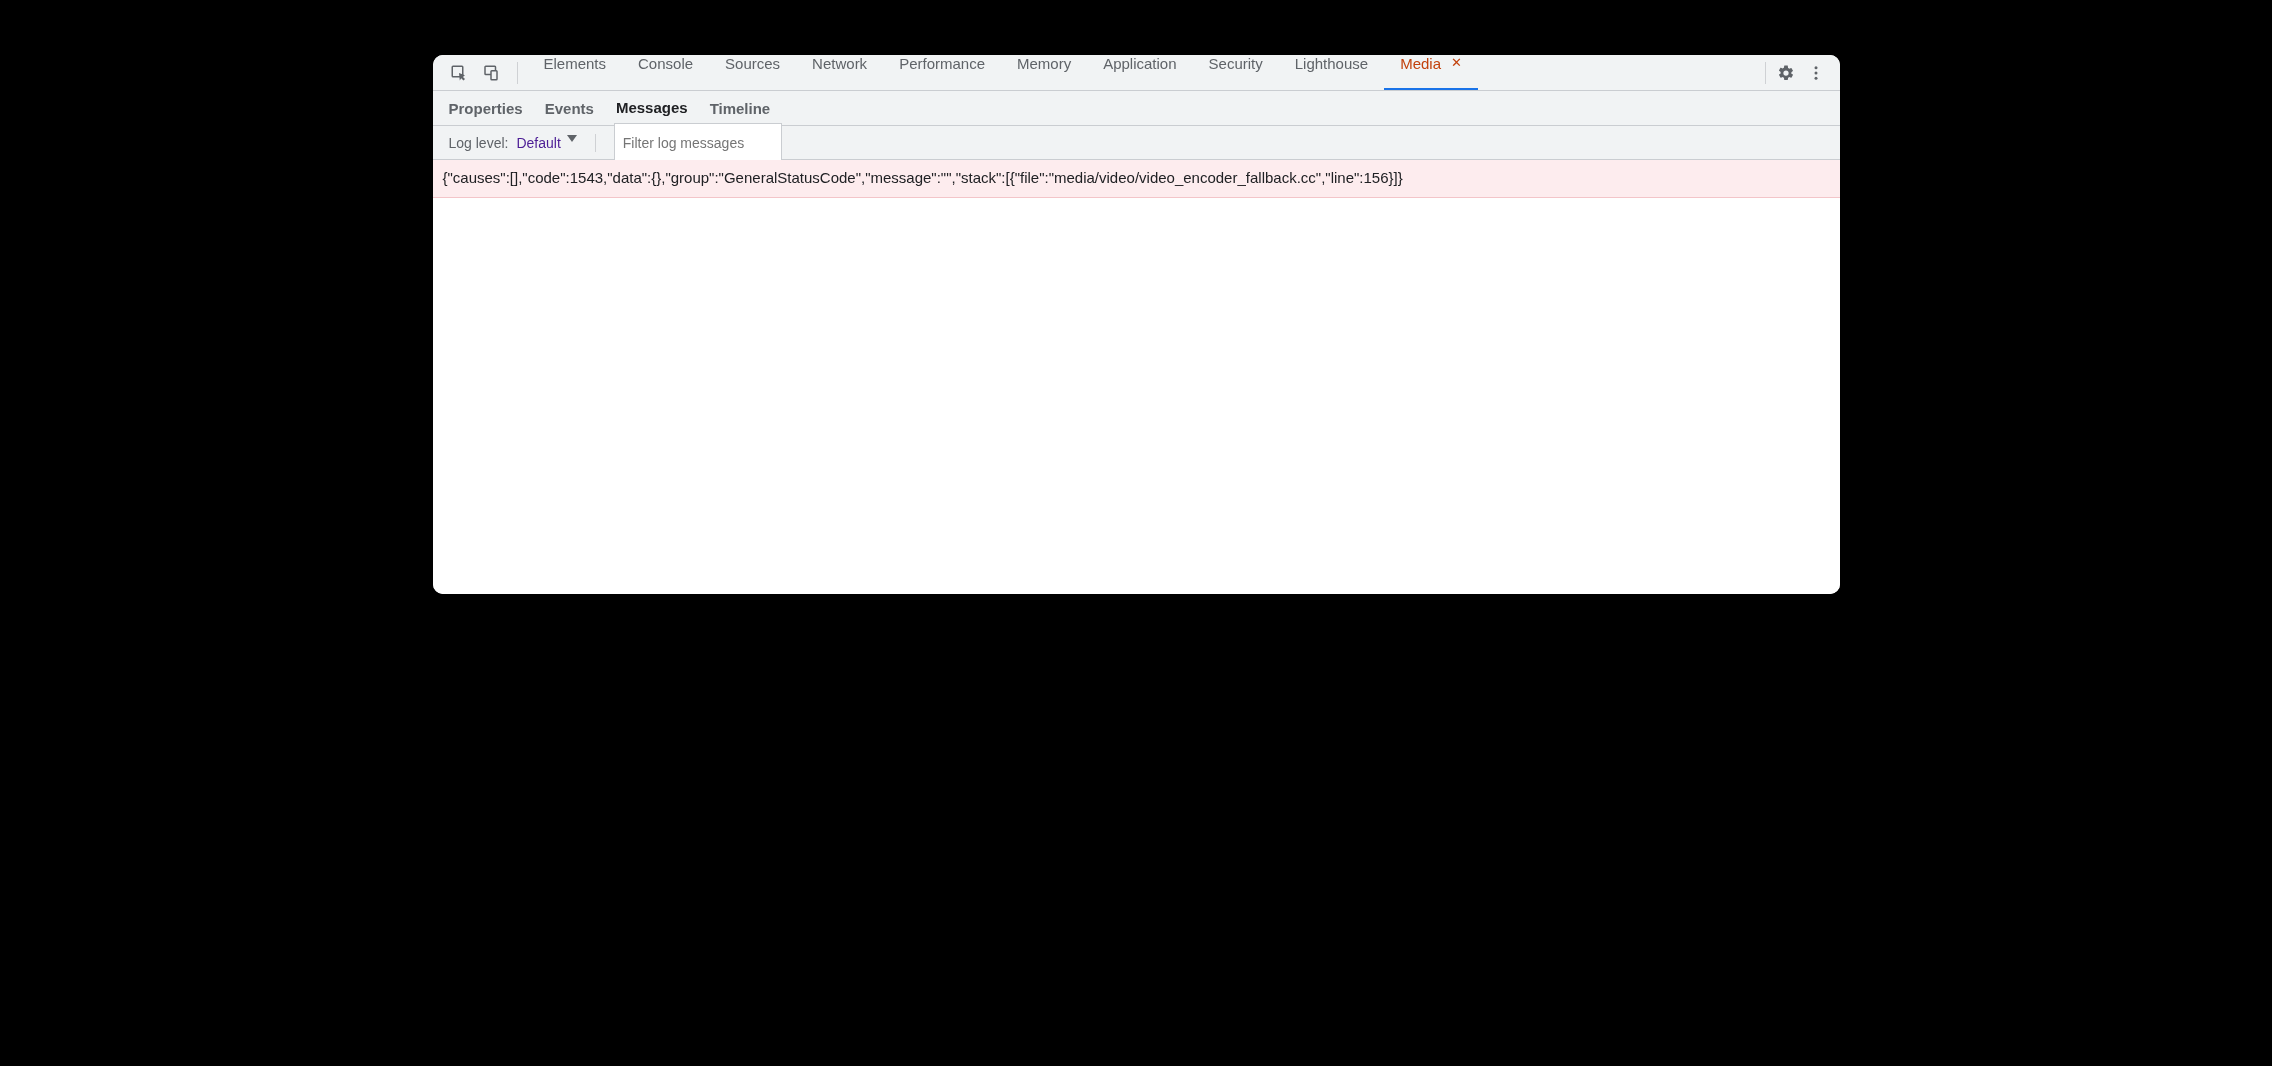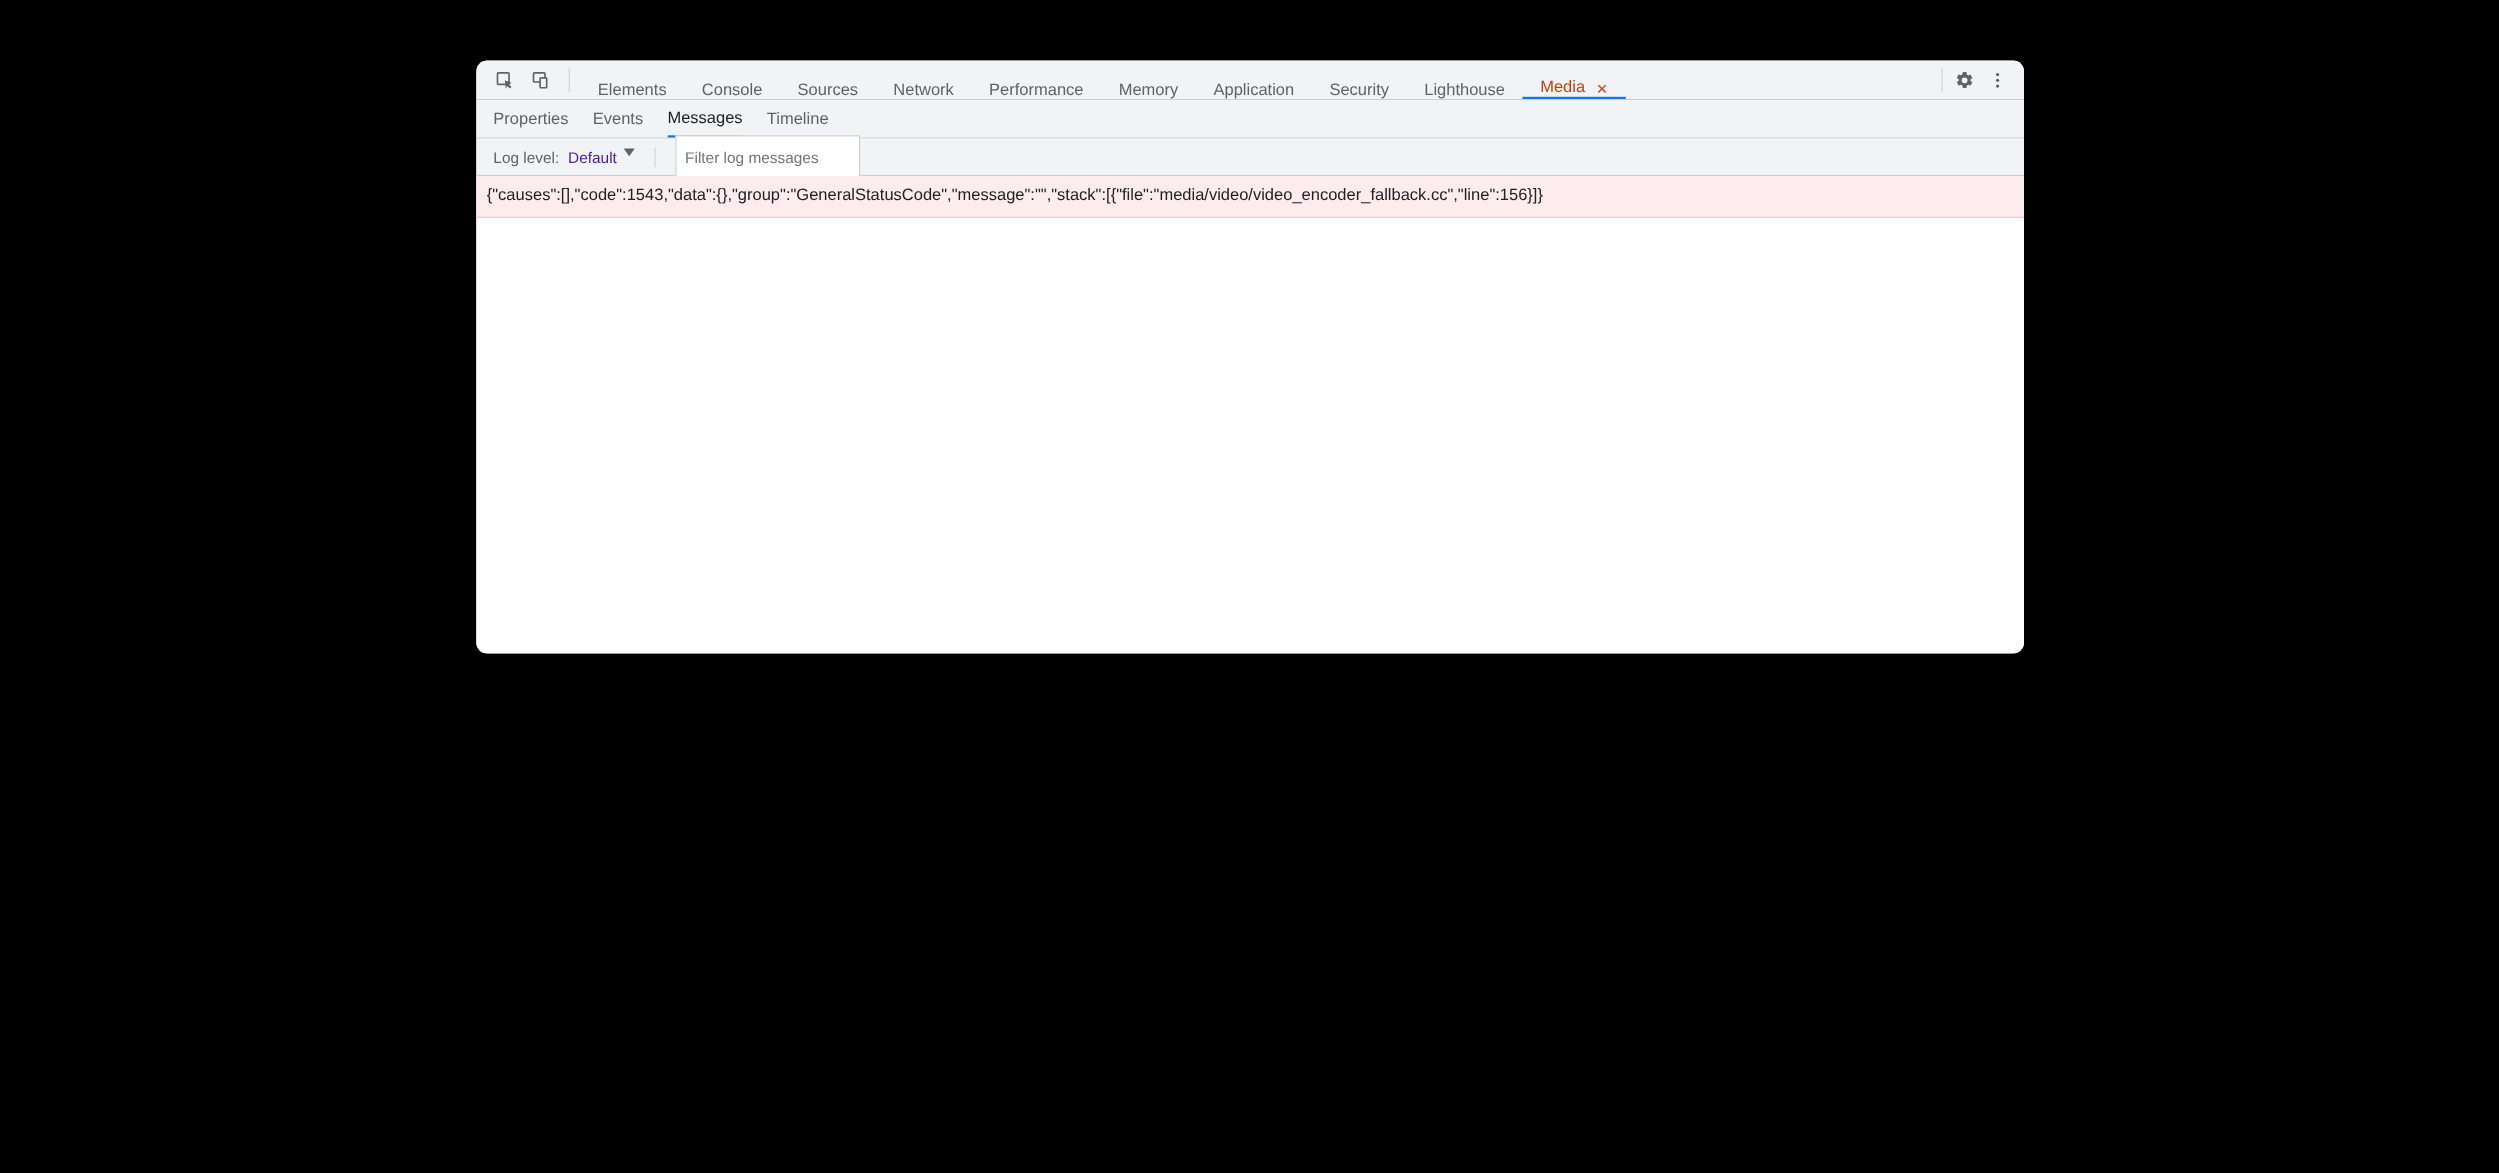--- a/index.html
+++ b/index.html
@@ -69,21 +69,21 @@
     width: 1px; height: 22px; background: #cfd1d4; margin: 0 10px;
   }
   .tabs {
     display: flex;
     flex: 1;
     height: 100%;
   }
   .tab {
     padding: 0 16px;
     display: flex;
-    align-items: flex-end;
+    align-items: flex-start;
     gap: 6px;
     cursor: pointer;
   }
   .tab.active {
     color: #c2410c;
     border-bottom: 2px solid #1a73e8;
     gap: 10px;
   }
   .tab-close {
     font-size: 13px;
@@ -145,20 +145,21 @@
   }
   .subtabs {
     height: 35px;
     background: #f1f3f4;
     display: flex;
     gap: 22px;
     padding-left: 16px;
     font-size: 15px;
     color: #5f6368;
     border-bottom: 1px solid #cacdd1;
+    font-weight: bold;
   }
   .subtab {
     cursor: pointer;
     height: 100%;
     display: flex;
     align-items: center;
   }
   .subtab.active {
     color: #202124;
     border-bottom: 2px solid #1a73e8;

